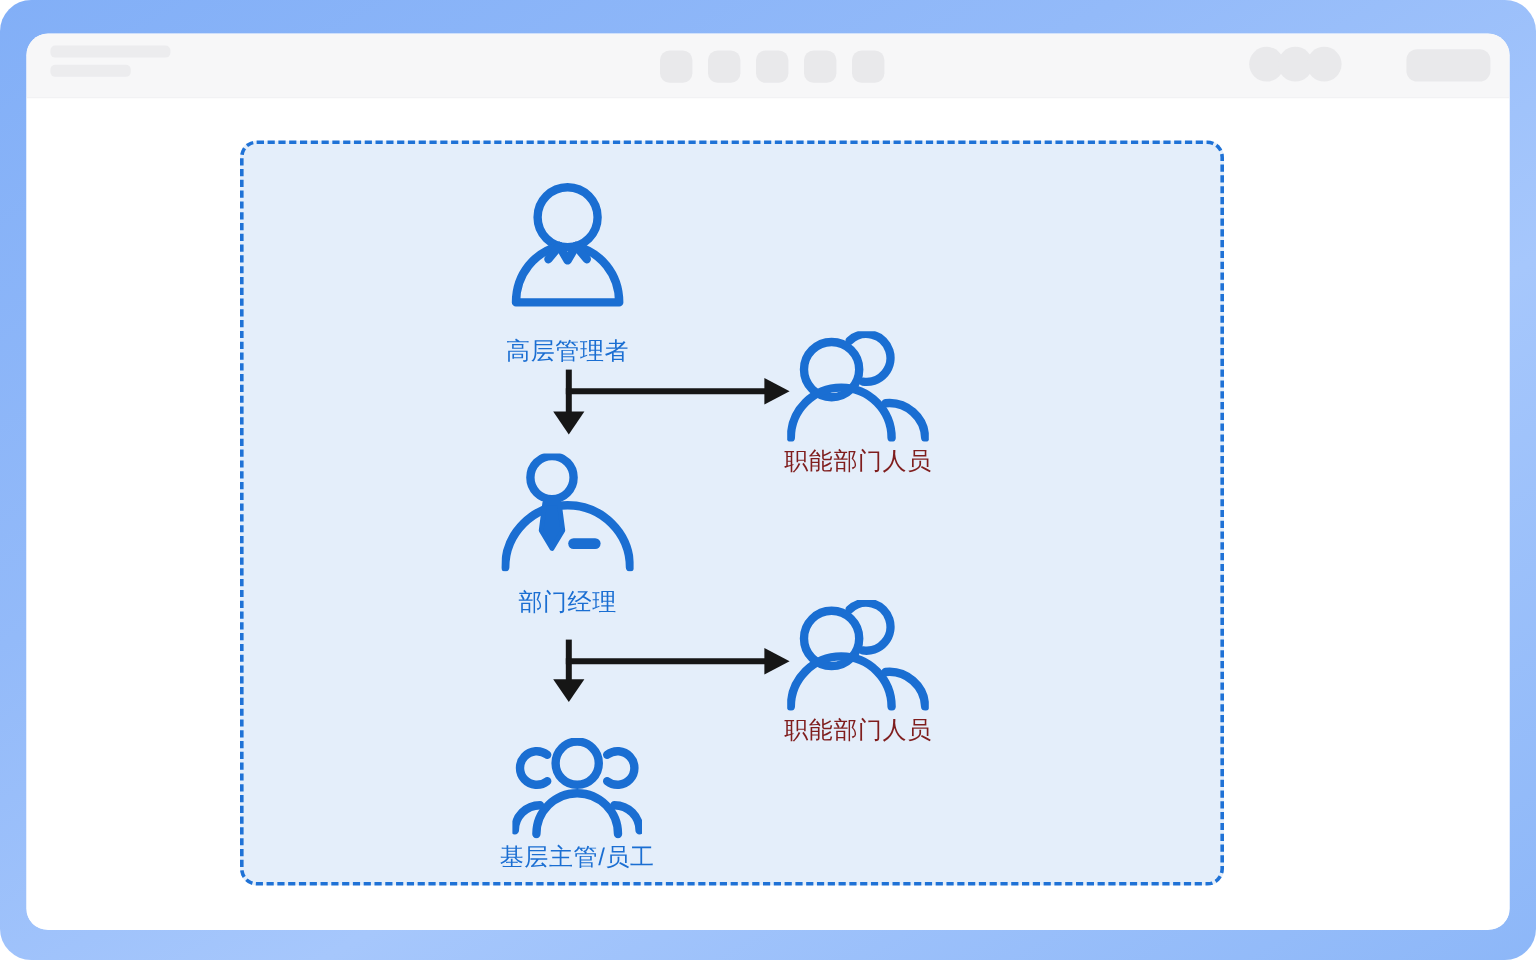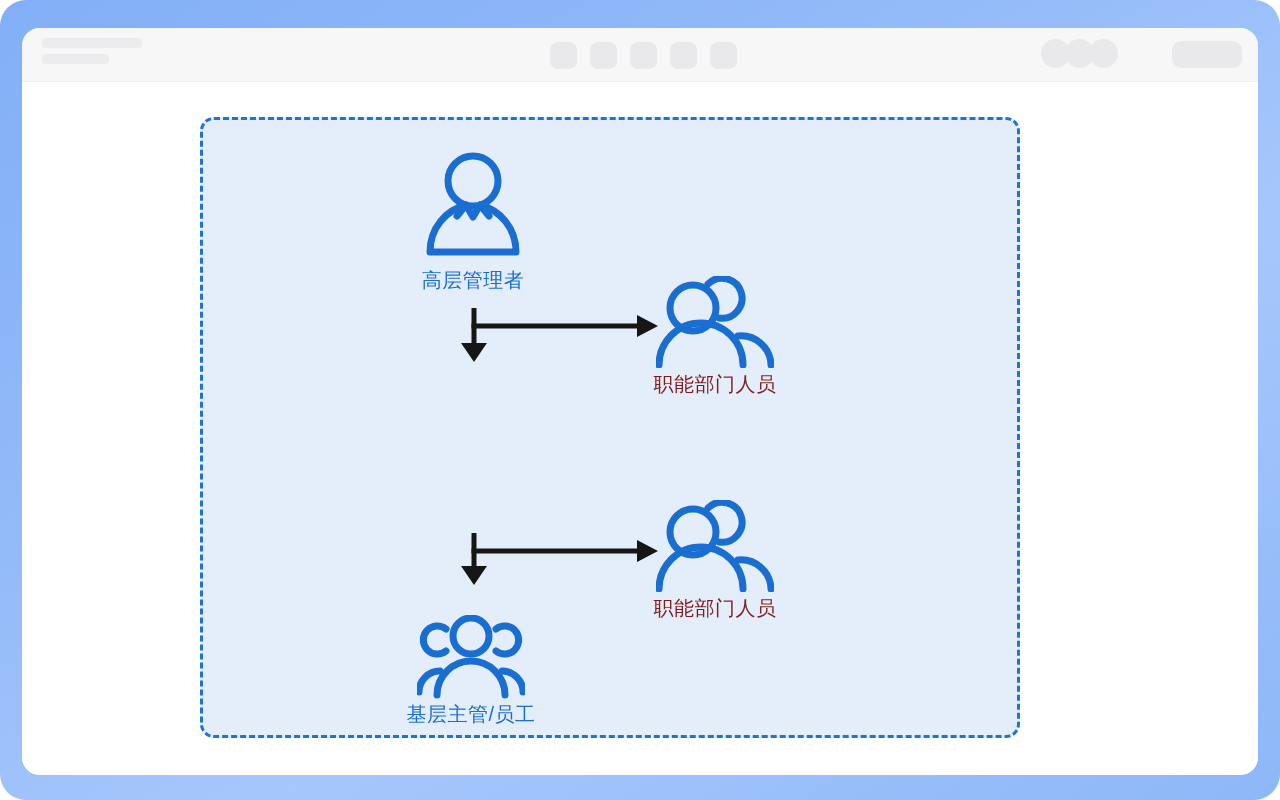--- a/index.html
+++ b/index.html
@@ -110,45 +110,54 @@
           <line x1="268.5" y1="431" x2="436" y2="431" stroke="#161616" stroke-width="5"></line>
           <polygon points="434,420 434,442 455,431" fill="#161616"></polygon>
         </svg>
 
         <div class="node" style="left:190px; top:31px;">
           <svg class="icon" width="96" height="106" viewBox="0 0 96 106">
             <circle cx="48" cy="30" r="25"></circle>
             <path d="M5 101 C5 77 21 59 41 54 L48 66 L55 54 C75 59 91 77 91 101 Z"></path>
             <path d="M41 54 L32 65 M55 54 L64 65"></path>
           </svg>
-          <div class="node-label label-blue" style="margin-top:10px;">高层管理者</div>
+          <div class="node-label label-blue" style="margin-top:22px;">高层管理者</div>
         </div>
 
         <div class="node" style="left:432px; top:156px;">
           <svg class="icon" width="118" height="92" viewBox="0 0 118 92">
             <path d="M52 8 A20 20 0 1 1 63 42"></path>
             <circle cx="37" cy="32" r="23"></circle>
             <path d="M3 89 A42 42 0 0 1 87 89"></path>
             <path d="M82 60 A30 30 0 0 1 115 89"></path>
           </svg>
           <div class="node-label label-dark" style="margin-top:3px;">职能部门人员</div>
         </div>
 
+        <div class="node" style="left:190px; top:258px;">
+          <svg class="icon" width="110" height="98" viewBox="0 0 110 98">
+            <circle cx="42" cy="20" r="18"></circle>
+            <path d="M3 95 A52 52 0 0 1 107 95"></path>
+            <path class="filled" d="M36 41 L48 41 L51 64 L42 79 L33 64 Z"></path>
+            <path class="thick" d="M60 75 L78 75"></path>
+          </svg>
+          <div class="node-label label-blue" style="margin-top:12px;">部门经理</div>
+        </div>
 
         <div class="node" style="left:432px; top:380px;">
           <svg class="icon" width="118" height="92" viewBox="0 0 118 92">
             <path d="M52 8 A20 20 0 1 1 63 42"></path>
             <circle cx="37" cy="32" r="23"></circle>
             <path d="M3 89 A42 42 0 0 1 87 89"></path>
             <path d="M82 60 A30 30 0 0 1 115 89"></path>
           </svg>
           <div class="node-label label-dark" style="margin-top:3px;">职能部门人员</div>
         </div>
 
-        <div class="node" style="left:188px; top:495px;">
+        <div class="node" style="left:198px; top:495px;">
           <svg class="icon" width="108" height="84" viewBox="0 0 108 84">
             <path d="M29 14 A14 14 0 1 0 29 36"></path>
             <path d="M79 14 A14 14 0 1 1 79 36"></path>
             <circle cx="54" cy="21" r="18"></circle>
             <path d="M20 80 A34 34 0 0 1 88 80"></path>
             <path d="M2 77 A21 21 0 0 1 23 56"></path>
             <path d="M106 77 A21 21 0 0 0 85 56"></path>
           </svg>
           <div class="node-label label-blue" style="margin-top:2px;">基层主管/员工</div>
         </div>

